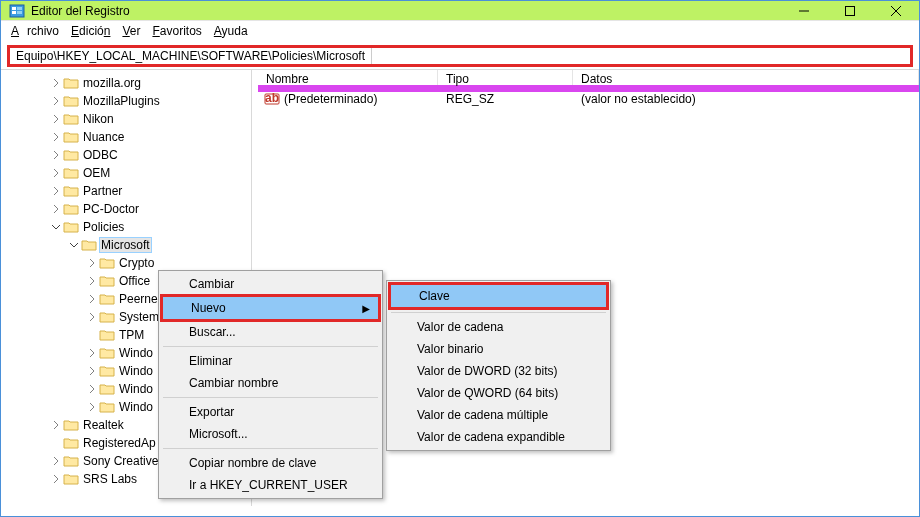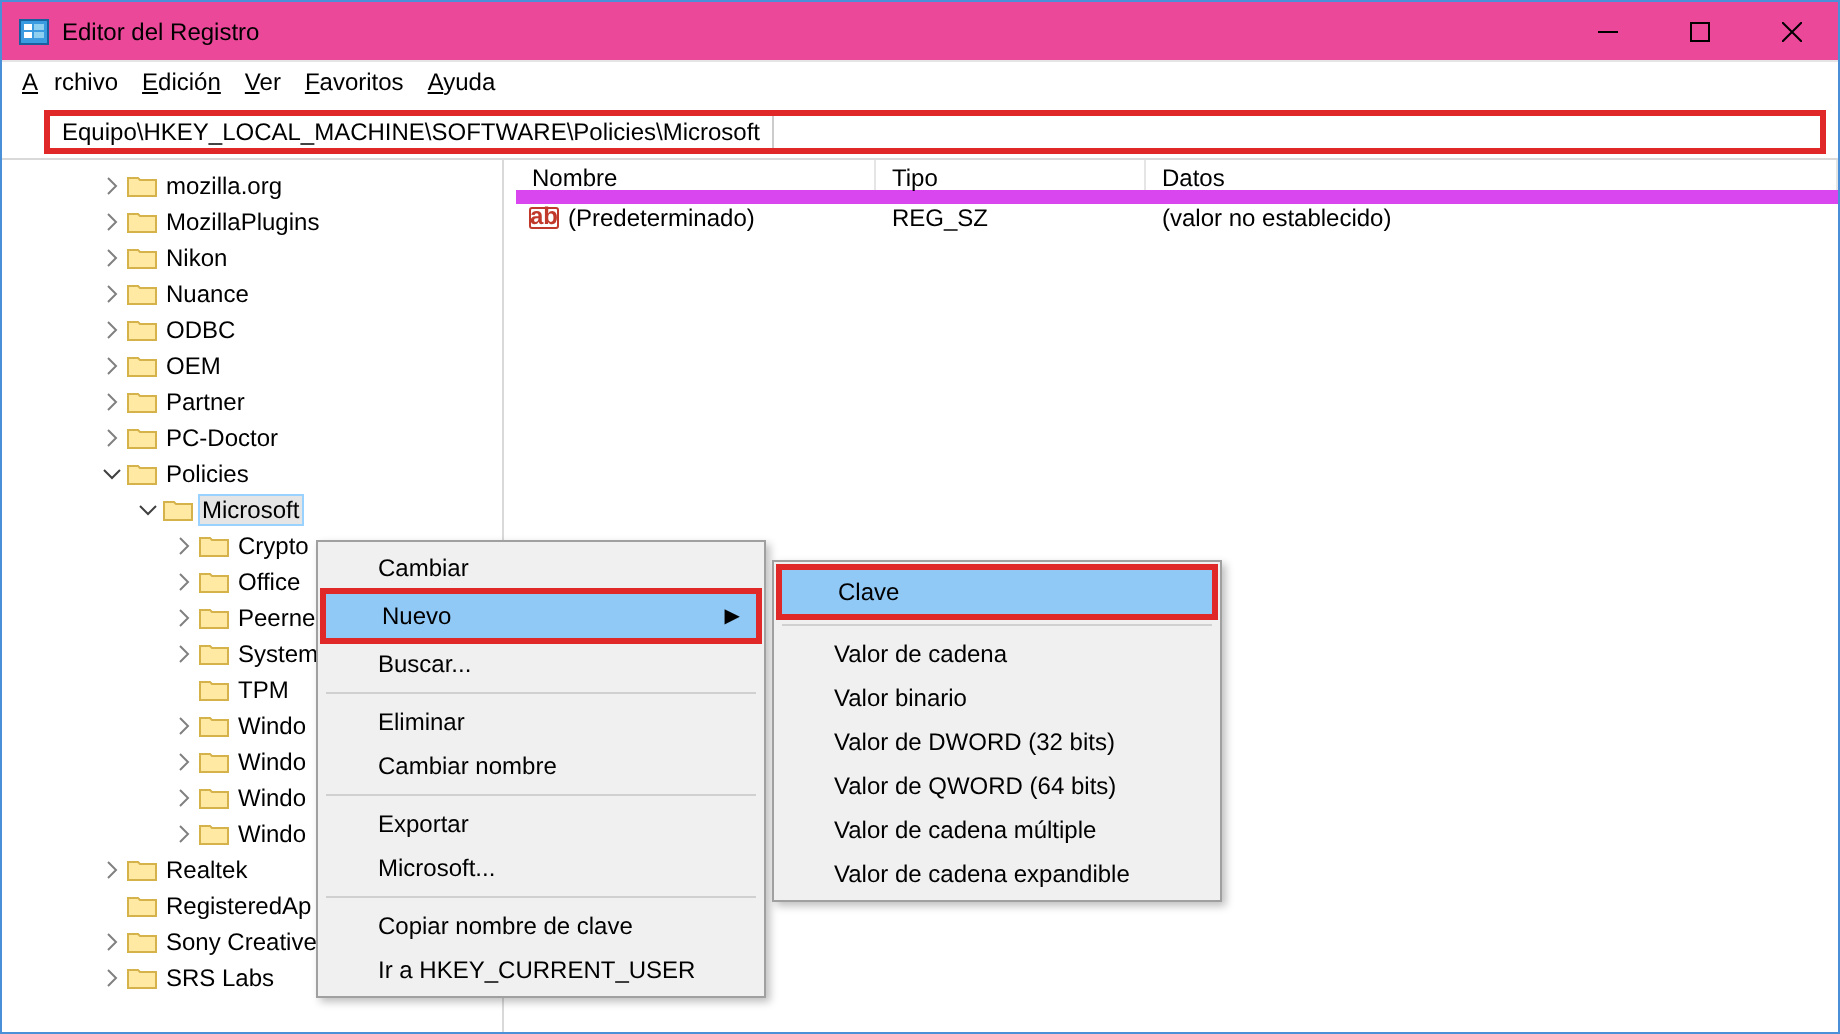--- a/index.html
+++ b/index.html
@@ -1,26 +1,26 @@
 <!DOCTYPE html>
 <html><head>
 <meta charset="utf-8">
 <style>
   * { box-sizing: border-box; margin: 0; padding: 0; font-family: "Segoe UI", Tahoma, sans-serif; font-size: 12px; }
   body { width: 920px; height: 517px; background: #fff; border: 1px solid #4a90d9; overflow: hidden; position: relative; }
-  .titlebar { height: 30px; display: flex; align-items: center; padding-left: 8px; background: #ec4899; border-bottom: 1px solid #e5e5e5; }
+  .titlebar { height: 20px; display: flex; align-items: center; padding-left: 8px; background: #bef264; border-bottom: 1px solid #e5e5e5; }
   .titlebar .title { flex: 1; font-size: 12px; color: #000; }
   .win-btns { display: flex; height: 100%; }
   .win-btn { width: 46px; display: flex; align-items: center; justify-content: center; cursor: default; }
   .win-btn svg { pointer-events: none; }
   .app-icon { width: 16px; height: 16px; margin-right: 6px; }
   .menubar { height: 20px; display: flex; align-items: center; padding-left: 6px; gap: 4px; }
   .menubar span { padding: 0 4px; cursor: default; }
   .menubar span u { text-decoration: underline; }
-  .addr-wrap { padding: 4px 6px 2px 6px; margin-left: 15px; }
+  .addr-wrap { padding: 4px 6px 2px 6px; }
   .addrbar { height: 22px; border: 3px solid #e12828; display: flex; }
   .addrbar .label { padding: 0 6px; display: flex; align-items: center; background: #fff; border-right: 1px solid #ccc; }
   .addrbar input { flex: 1; border: none; outline: none; padding: 0 4px; font-size: 12px; background: #fff; }
 
   .main { display: flex; height: calc(100% - 30px - 20px - 28px); border-top: 1px solid #d9d9d9; }
   .tree-pane { width: 251px; border-right: 1px solid #d9d9d9; overflow: hidden; position: relative; padding-top: 4px; }
   .divider { width: 6px; background: #fff; }
   .list-pane { flex: 1; overflow: hidden; }
 
   .tree-item { display: flex; align-items: center; height: 18px; white-space: nowrap; position: relative; }

